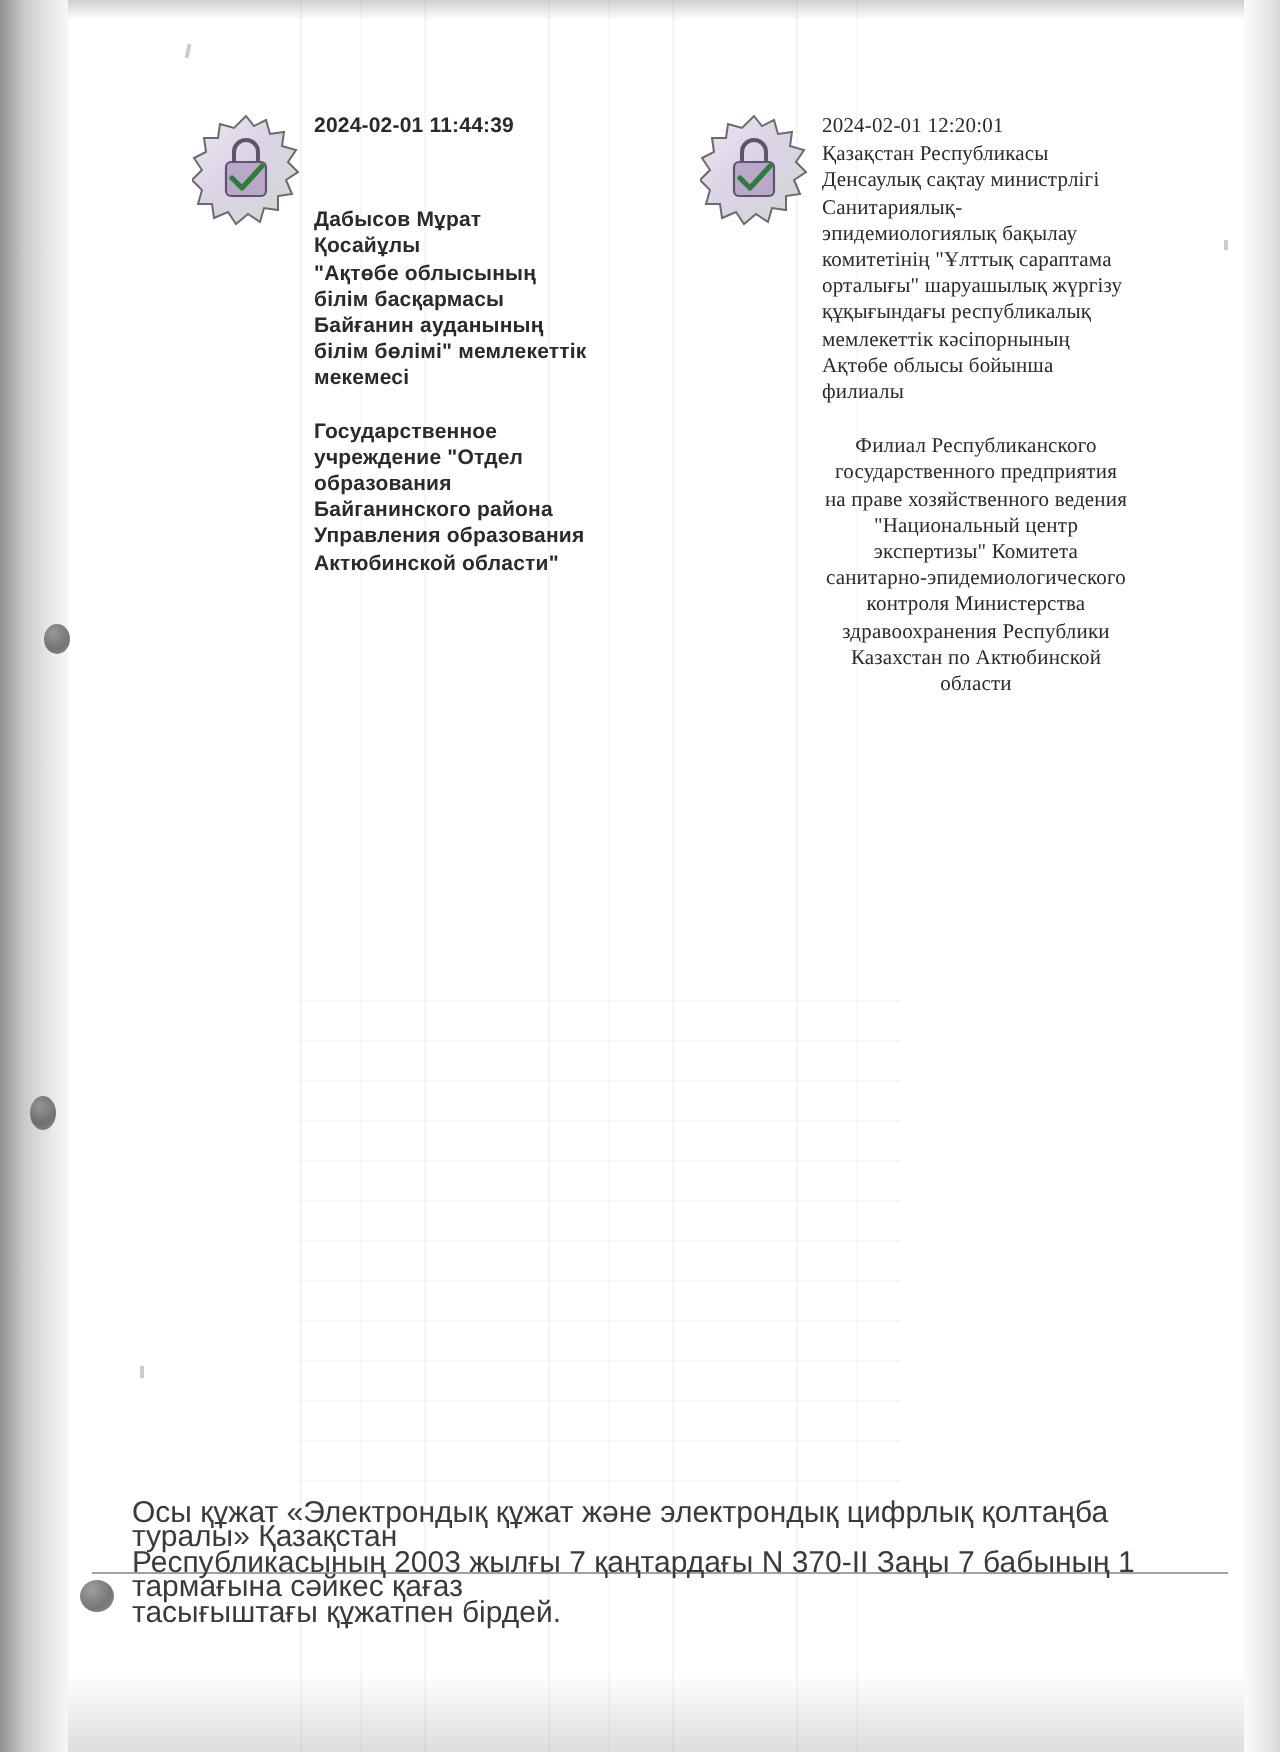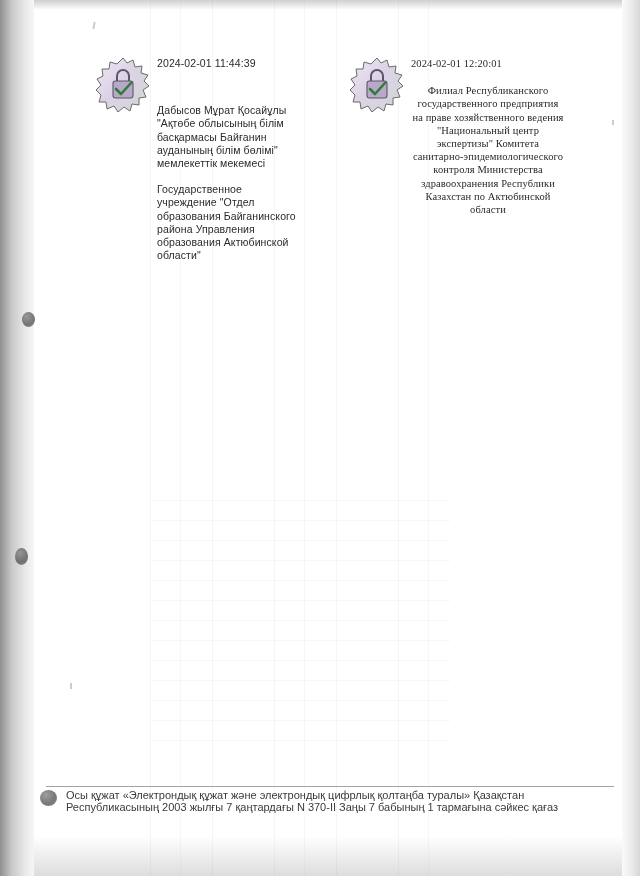--- a/index.html
+++ b/index.html
@@ -82,21 +82,21 @@
   .speck-a { left: 93px; top: 22px; width: 2px; height: 7px; transform: rotate(12deg); }
   .speck-b { left: 70px; top: 683px; width: 2px; height: 6px; }
   .speck-c { left: 612px; top: 120px; width: 2px; height: 5px; }
 
   
   .stamp-block {
     position: absolute;
     display: flex;
     align-items: flex-start;
   }
-  .stamp-left  { left: 96px;  top: 57px;  width: 200px; }
+  .stamp-left  { left: 96px;  top: 57px;  width: 200px; font-weight: bold; }
   .stamp-right { left: 350px; top: 57px;  width: 215px; font-family: Liberation Serif, serif; }
 
   .seal {
     position: relative;
     width: 54px;
     height: 58px;
     flex: 0 0 54px;
     margin-right: 7px;
   }
   .seal svg { display: block; }
@@ -124,23 +124,23 @@
     position: absolute;
     left: 46px;
     top: 786px;
     width: 568px;
     height: 1px;
     background: #9fa3a8;
   }
   .footer-note {
     position: absolute;
     left: 66px;
-    top: 789px;
+    top: 751px;
     width: 524px;
-    font-size: 11px;
+    font-size: 15px;
     line-height: 12.4px;
     color: #3a3a3a;
   }
   .footer-note span { display: block; }
 </style>
 </head>
 <body>
 
 <div class="page">
 
@@ -195,23 +195,25 @@
           </linearGradient>
         </defs>
         <polygon points="27,1 31,6 37,3 39,10 46,9 45,16 52,18 48,24 53,29 47,33 50,40 43,41 43,48 36,47 34,54 28,50 22,55 18,49 11,52 10,45 3,45 5,38 0,33 5,28 1,22 7,19 6,12 13,12 14,5 21,7" fill="url(#sealFillR)" stroke="#6b6b6b" stroke-width="1"></polygon>
         <rect x="17" y="24" width="20" height="17" rx="2.5" fill="#b9a8c9" stroke="#5c5668" stroke-width="1.1"></rect>
         <path d="M21 24 V19 a6 6 0 0 1 12 0 v5" fill="none" stroke="#5c5668" stroke-width="2"></path>
         <path d="M20 32 l5 5 l10 -11" fill="none" stroke="#2f7d3a" stroke-width="2.6" stroke-linecap="round" stroke-linejoin="round"></path>
       </svg>
     </div>
     <div class="stamp-text">
       <span class="stamp-date">2024-02-01 12:20:01</span>
+      <span class="stamp-org">Қазақстан Республикасы Денсаулық сақтау министрлігі Санитариялық-эпидемиологиялық бақылау комитетінің "Ұлттық сараптама орталығы" шаруашылық жүргізу құқығындағы республикалық мемлекеттік кәсіпорнының Ақтөбе облысы бойынша филиалы</span>
       <span class="stamp-org-ru">Филиал Республиканского государственного предприятия на праве хозяйственного ведения "Национальный центр экспертизы" Комитета санитарно-эпидемиологического контроля Министерства здравоохранения Республики Казахстан по Актюбинской области</span>
     </div>
   </div>
 
   <div class="footer-rule"></div>
   <div class="footer-note">
     <span>Осы құжат «Электрондық құжат және электрондық цифрлық қолтаңба туралы» Қазақстан</span>
     <span>Республикасының 2003 жылғы 7 қаңтардағы N 370-II Заңы 7 бабының 1 тармағына сәйкес қағаз</span>
+    <span>тасығыштағы құжатпен бірдей.</span>
   </div>
 
 </div>
 
 </body></html>

